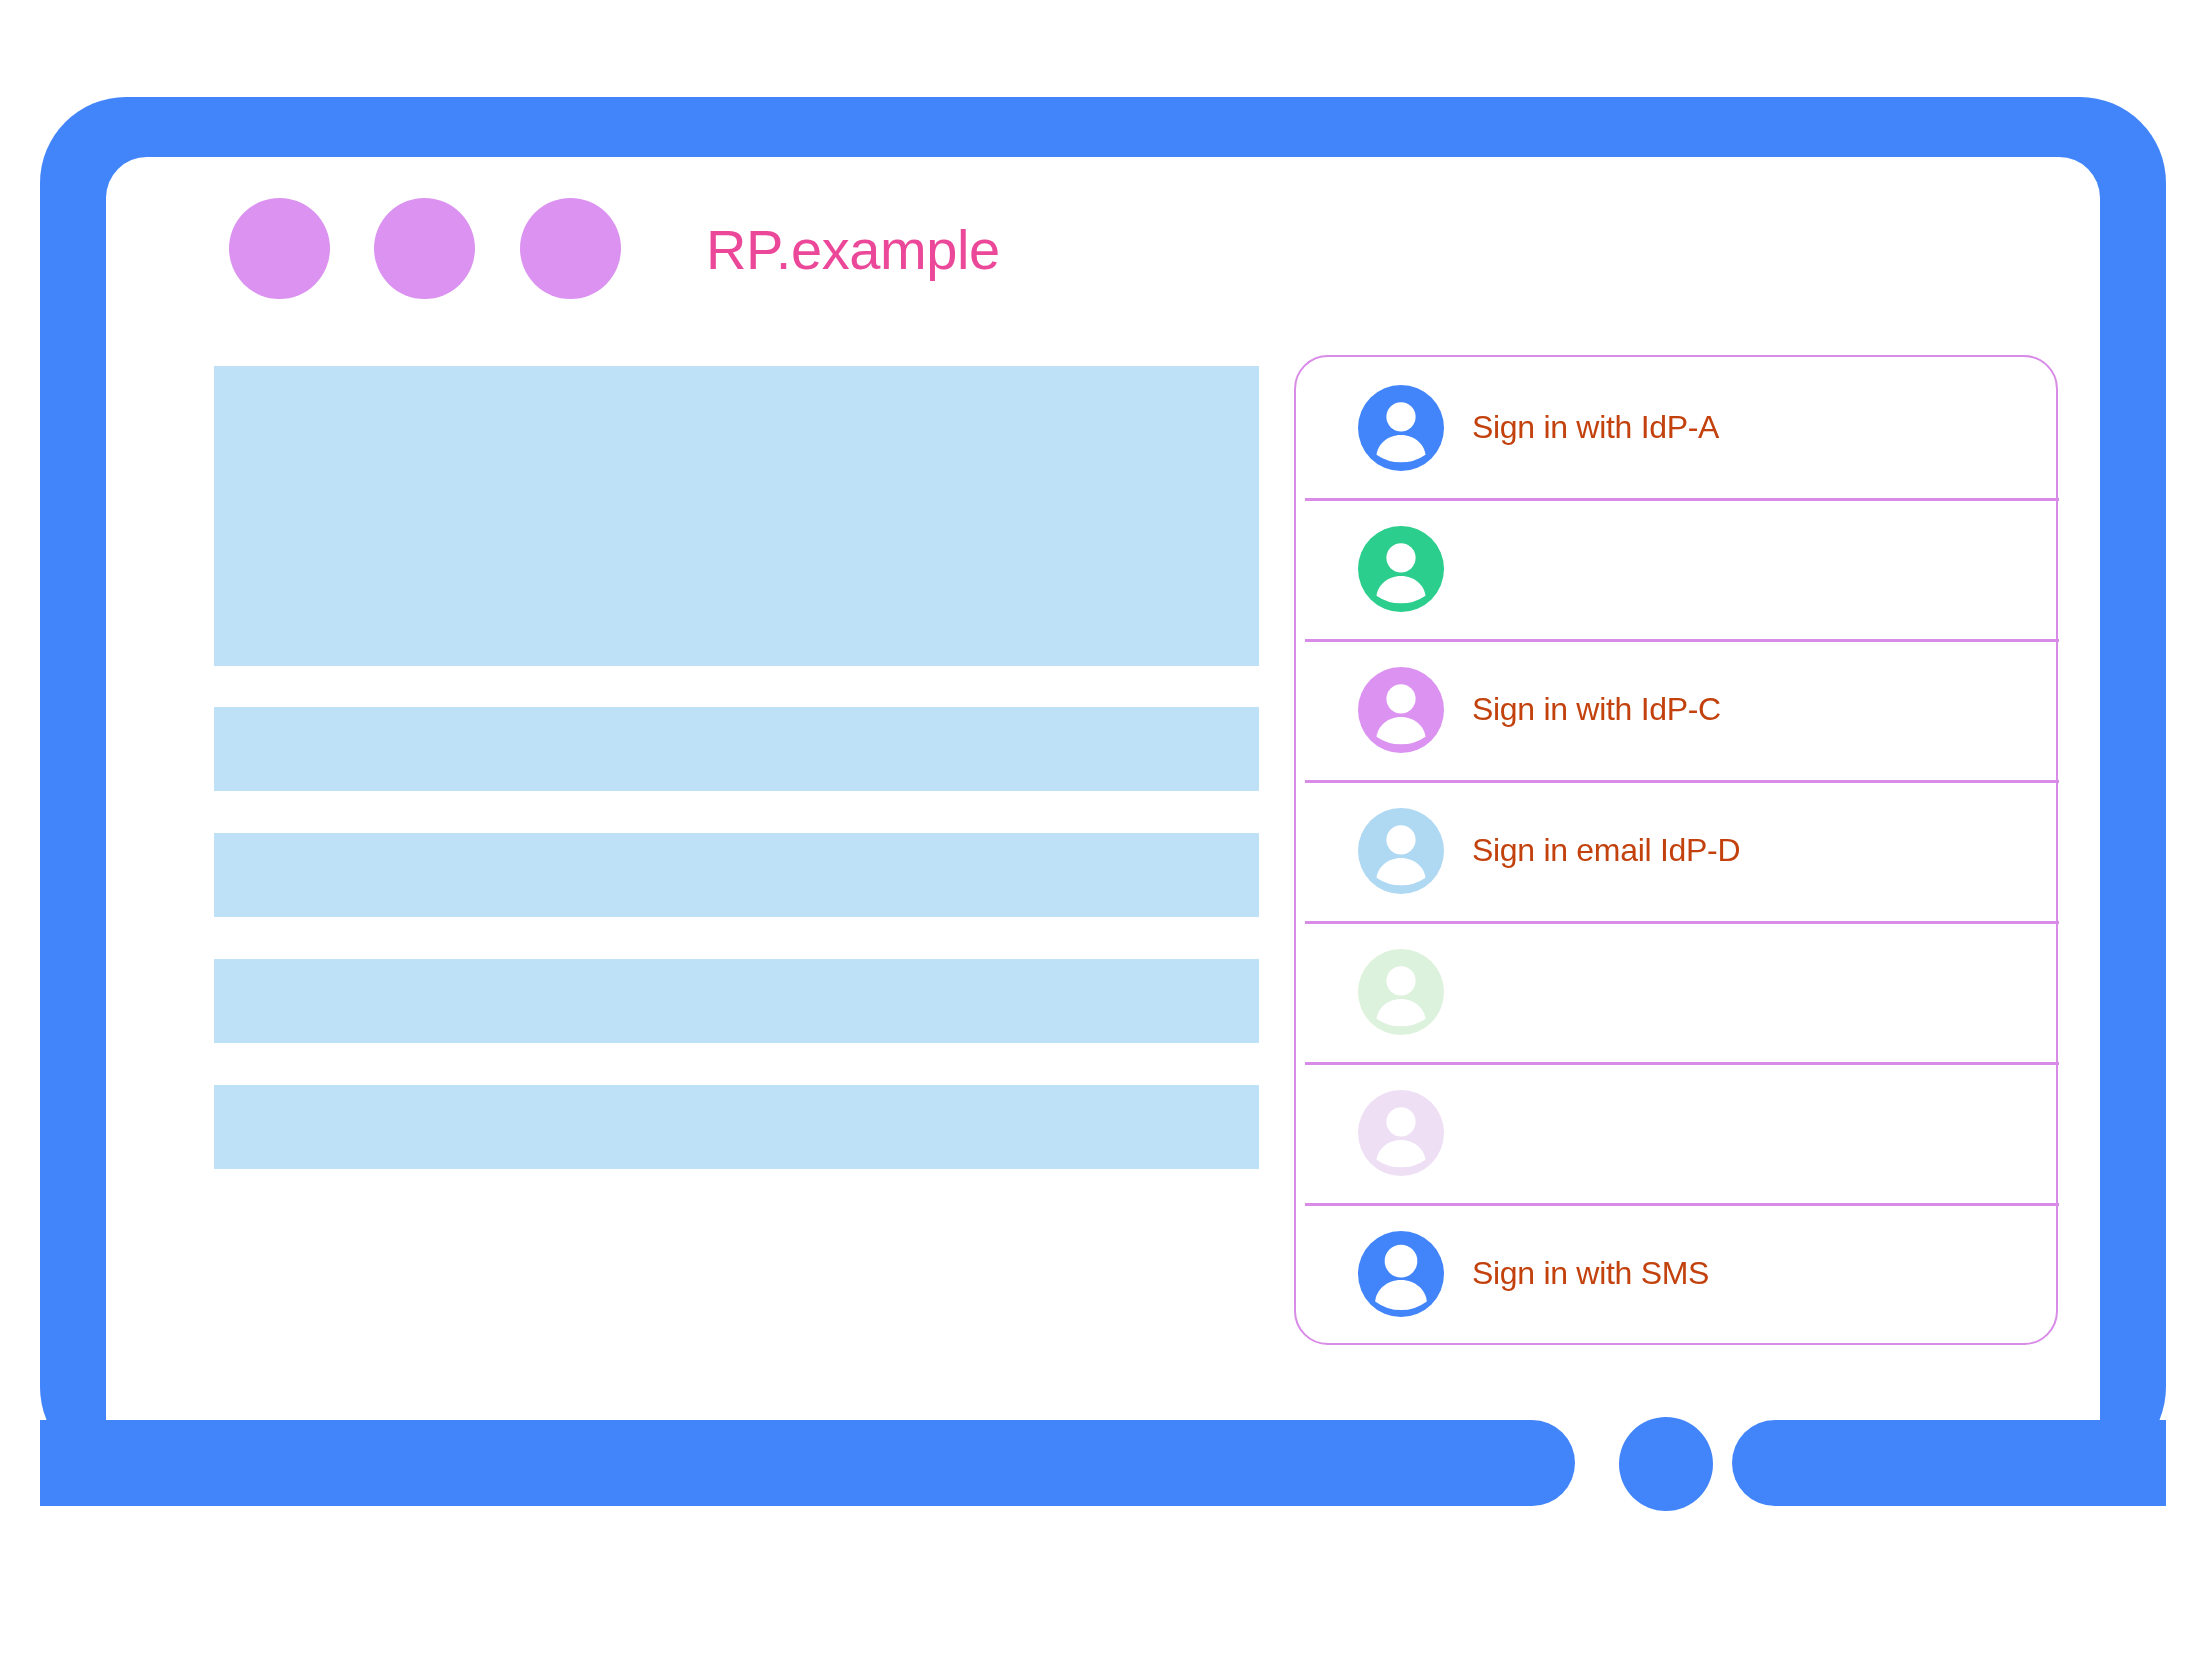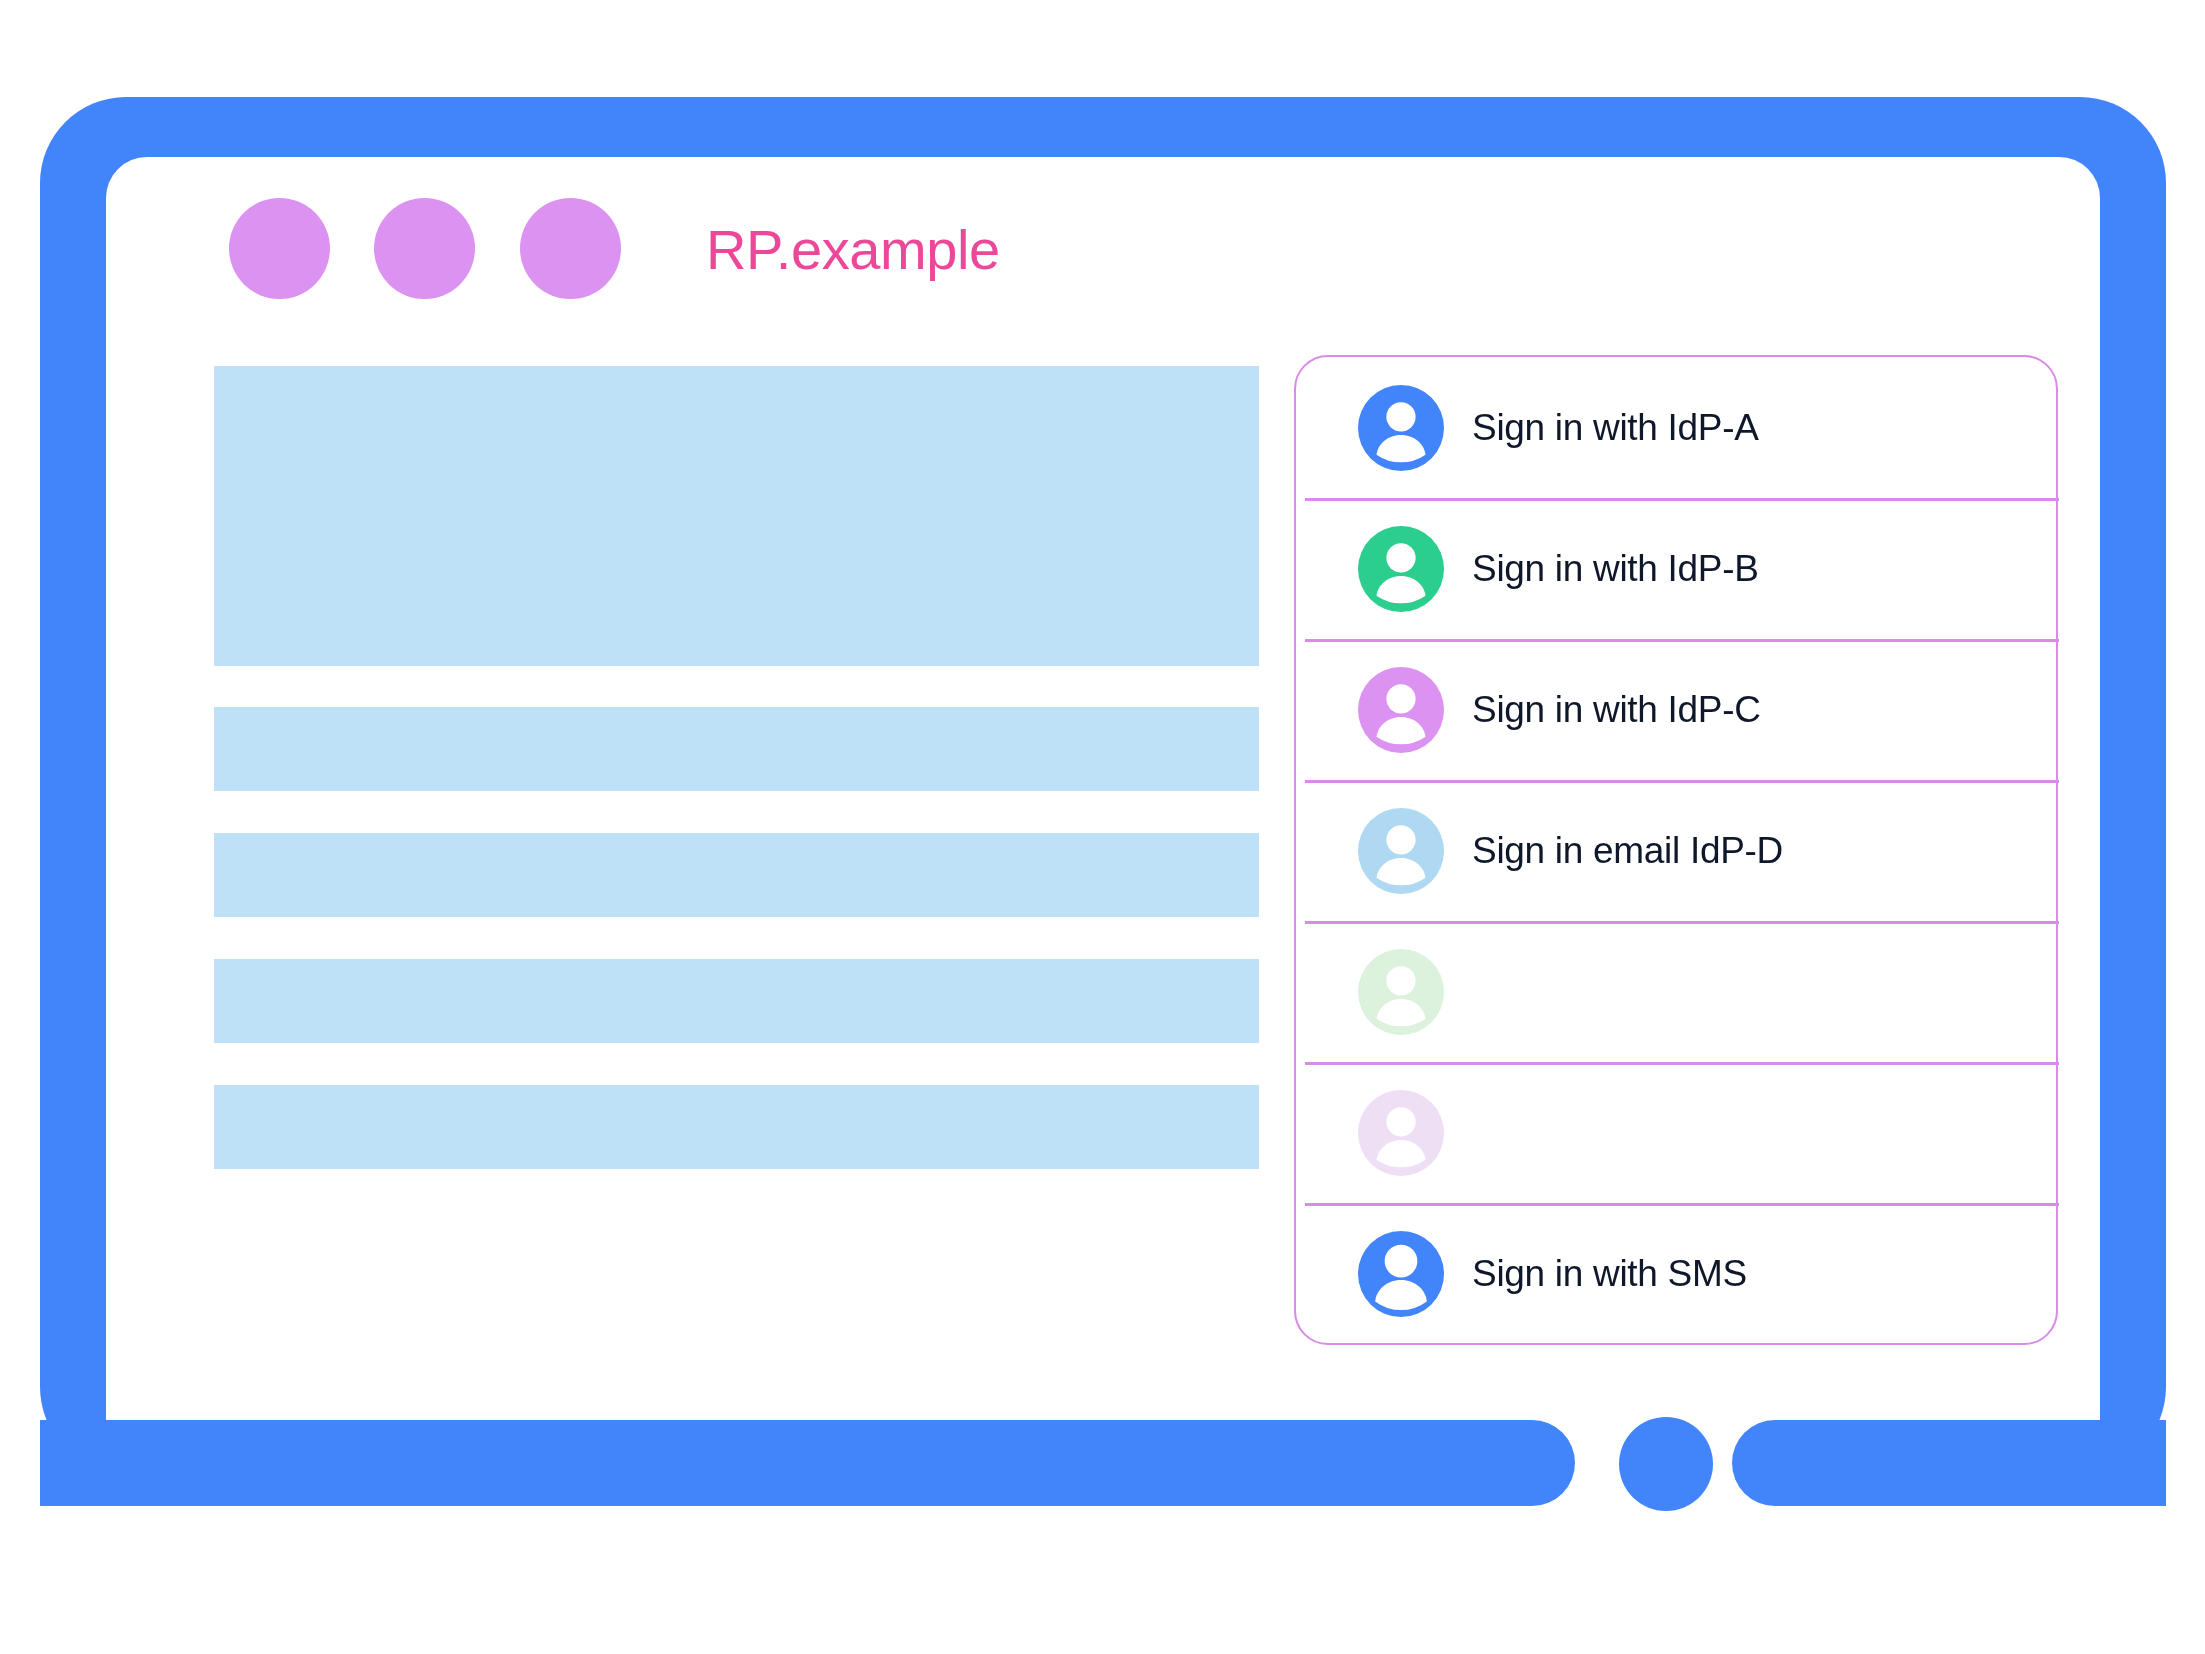--- a/index.html
+++ b/index.html
@@ -148,22 +148,22 @@
     background: #D98BE8;
   }
   .avatar {
     flex: 0 0 auto;
     width: 86px;
     height: 86px;
     margin-right: 28px;
   }
   .avatar svg { display: block; width: 86px; height: 86px; }
   .account-label {
-    font-size: 37px;
-    color: #0f172a;
+    font-size: 32px;
+    color: #c2410c;
     white-space: nowrap;
     letter-spacing: -0.3px;
   }
 </style>
 </head>
 <body>
 
 <div id="device-frame">
   <div class="frame-body"></div>
 
@@ -198,21 +198,20 @@
       </div>
 
       <div class="account-row">
         <span class="avatar">
           <svg viewBox="0 0 100 100" aria-hidden="true">
             <circle cx="50" cy="50" r="50" fill="#2BCE8C"></circle>
             <circle cx="50" cy="37" r="17" fill="#ffffff"></circle>
             <path d="M50 58c-16 0-27 11-28.5 23A50 50 0 0 0 78.5 81C77 69 66 58 50 58z" fill="#ffffff"></path>
           </svg>
         </span>
-        <span class="account-label">Sign in with IdP-B</span>
       </div>
 
       <div class="account-row">
         <span class="avatar">
           <svg viewBox="0 0 100 100" aria-hidden="true">
             <circle cx="50" cy="50" r="50" fill="#DB92F0"></circle>
             <circle cx="50" cy="37" r="17" fill="#ffffff"></circle>
             <path d="M50 58c-16 0-27 11-28.5 23A50 50 0 0 0 78.5 81C77 69 66 58 50 58z" fill="#ffffff"></path>
           </svg>
         </span>

